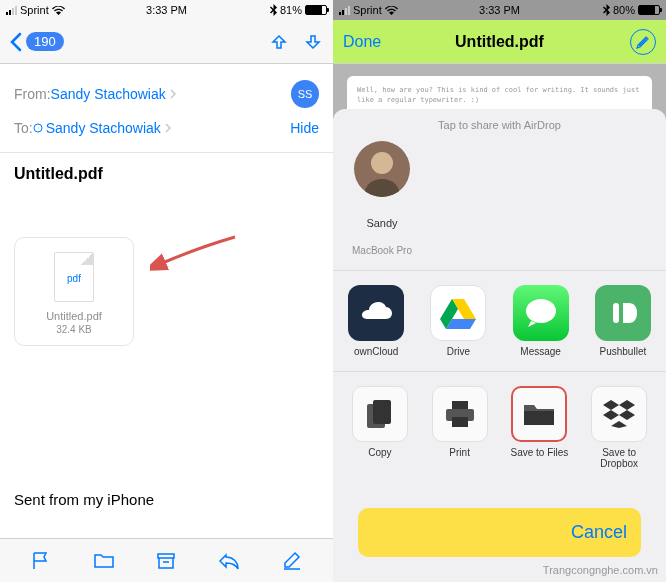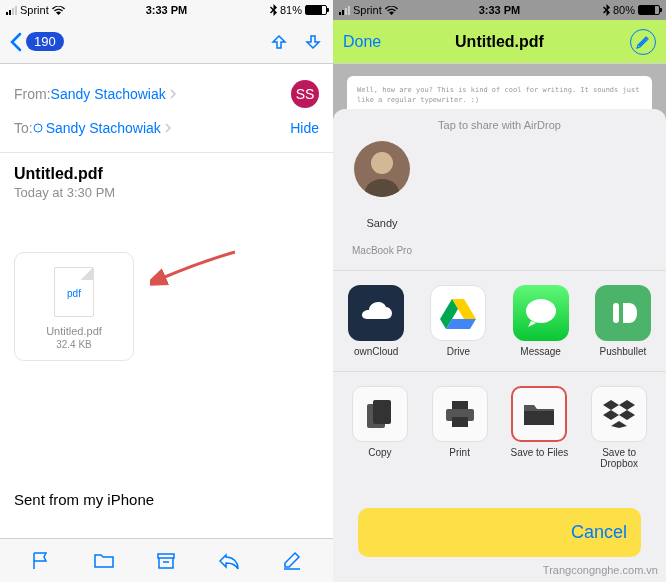--- a/index.html
+++ b/index.html
@@ -2,42 +2,42 @@
 <html><head>
 <meta charset="utf-8">
 <style>
 * { margin: 0; padding: 0; box-sizing: border-box; }
 body { font-family: -apple-system, Helvetica, Arial, sans-serif; background: #fff; width: 666px; height: 582px; display: flex; position: relative; }
 .phone { width: 333px; height: 582px; position: relative; background: #fff; overflow: hidden; }
 .phone.right { background: #b5b5b5; }
 .status-bar { height: 20px; display: flex; align-items: center; justify-content: space-between; padding: 0 6px; font-size: 11px; font-weight: 500; color: #000; background: #f7f7f7; }
 .phone.right .status-bar { background: #999; }
 .status-left, .status-right { display: flex; align-items: center; gap: 3px; }
-.status-center { position: absolute; left: 50%; transform: translateX(-50%); font-weight: 700; }
+.status-center { position: absolute; left: 50%; transform: translateX(-50%); font-weight: 400; }
 .signal { display: flex; align-items: flex-end; gap: 1px; }
 .signal span { width: 2px; background: #000; }
 .signal span:nth-child(1) { height: 3px; }
 .signal span:nth-child(2) { height: 5px; }
 .signal span:nth-child(3) { height: 7px; background: #ccc; }
 .signal span:nth-child(4) { height: 9px; background: #ccc; }
 .battery { width: 22px; height: 10px; border: 1px solid #000; border-radius: 2px; position: relative; }
 .battery::after { content: ''; position: absolute; right: -3px; top: 2px; width: 2px; height: 4px; background: #000; border-radius: 0 1px 1px 0; }
 .battery-fill { height: 100%; width: 80%; background: #000; }
 .nav-bar { height: 44px; display: flex; align-items: center; justify-content: space-between; padding: 0 10px; border-bottom: 1px solid #d0d0d0; background: #f7f7f7; }
 .phone.right .nav-bar { background: #bef264; }
 .nav-left { display: flex; align-items: center; gap: 4px; color: #007aff; }
-.badge { background: #1d4ed8; color: #fff; border-radius: 10px; padding: 2px 8px; font-size: 13px; font-weight: 500; }
+.badge { background: #3b82f6; color: #fff; border-radius: 10px; padding: 2px 8px; font-size: 13px; font-weight: 500; }
 .nav-right { display: flex; align-items: center; gap: 14px; color: #007aff; }
 .nav-title { position: absolute; left: 50%; transform: translateX(-50%); font-weight: 600; font-size: 16px; }
 .email-header { padding: 10px 14px; border-bottom: 1px solid #e5e5e5; }
 .header-row { display: flex; align-items: center; padding: 6px 0; font-size: 14px; }
 .header-label { color: #8e8e93; }
 .header-value { color: #007aff; }
 .chevron-right-small { margin-left: 4px; }
-.avatar-circle { width: 28px; height: 28px; border-radius: 50%; background: #be185d; color: #fff; display: flex; align-items: center; justify-content: center; font-size: 14px; font-weight: 500; margin-left: auto; }
+.avatar-circle { width: 28px; height: 28px; border-radius: 50%; background: #3b82f6; color: #fff; display: flex; align-items: center; justify-content: center; font-size: 11px; font-weight: 500; margin-left: auto; }
 .hide-link { color: #007aff; margin-left: auto; font-size: 14px; }
 .email-meta { padding: 12px 14px; }
 .email-title { font-size: 16px; font-weight: 700; margin-bottom: 2px; }
 .email-date { font-size: 13px; color: #8e8e93; }
 .attachment-area { padding: 40px 14px 20px; position: relative; }
 .attachment-card { width: 120px; border: 1px solid #e5e5e5; border-radius: 10px; padding: 14px 10px 10px; text-align: center; }
 .pdf-icon { width: 40px; height: 50px; margin: 0 auto 8px; border: 1px solid #ddd; border-radius: 2px; position: relative; background: #fff; }
 .pdf-icon::before { content: ''; position: absolute; top: 0; right: 0; width: 12px; height: 12px; background: linear-gradient(135deg, transparent 50%, #ddd 50%); }
 .pdf-label { color: #007aff; font-size: 10px; position: absolute; top: 20px; left: 50%; transform: translateX(-50%); }
 .attachment-name { font-size: 11px; color: #8e8e93; margin-bottom: 2px; }
@@ -130,21 +130,20 @@
       <span class="header-value">Sandy Stachowiak</span>
       <svg class="chevron-right-small" width="6" height="10" viewBox="0 0 6 10">
           <path d="M1 1l4 4-4 4" stroke="#c7c7cc" stroke-width="1.5" fill="none"></path>
         </svg>
       <span class="hide-link">Hide</span>
     </div>
   </div>
 
   <div class="email-meta">
     <div class="email-title">Untitled.pdf</div>
-    <div class="email-date">Today at 3:30 PM</div>
   </div>
 
   <div class="attachment-area">
     <div class="attachment-card">
       <div class="pdf-icon">
         <span class="pdf-label">pdf</span>
       </div>
       <div class="attachment-name">Untitled.pdf</div>
       <div class="attachment-size">32.4 KB</div>
     </div>

